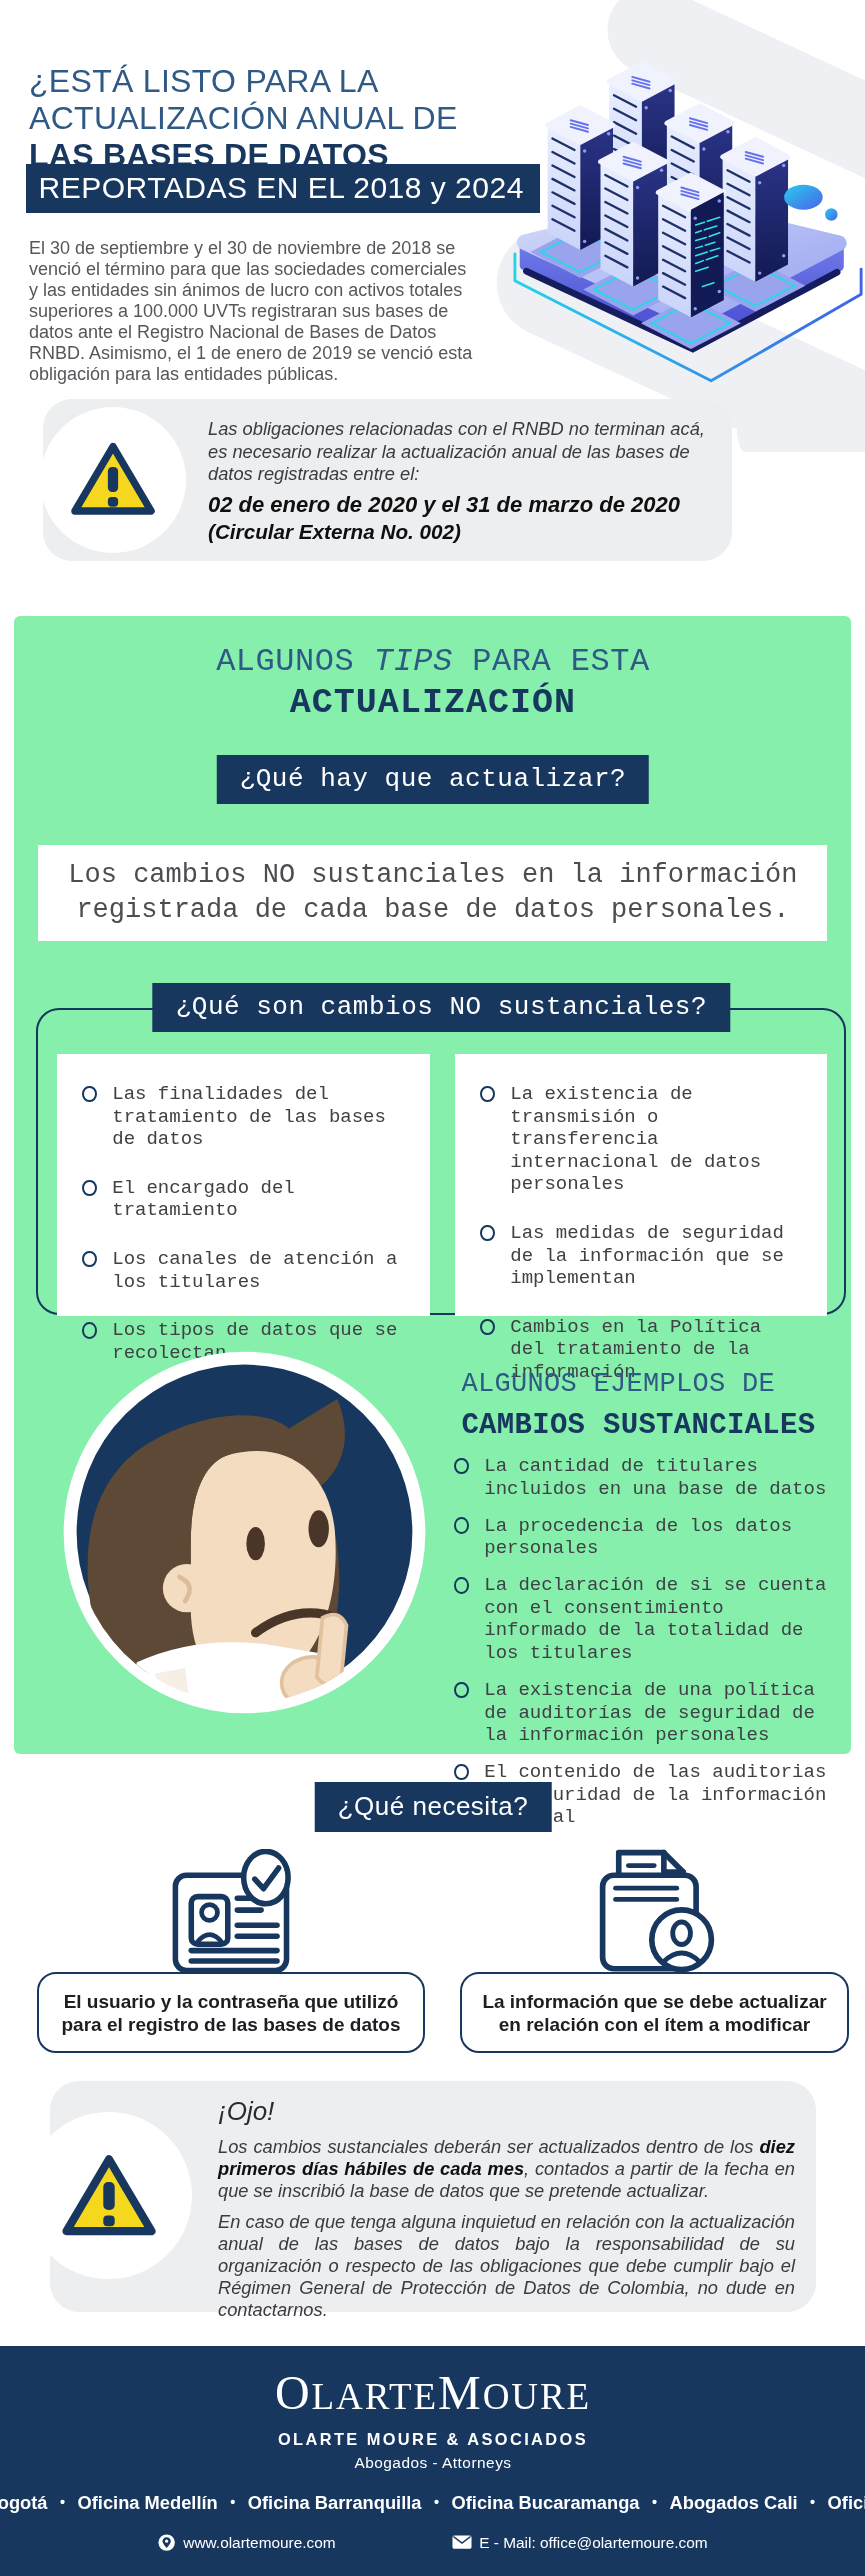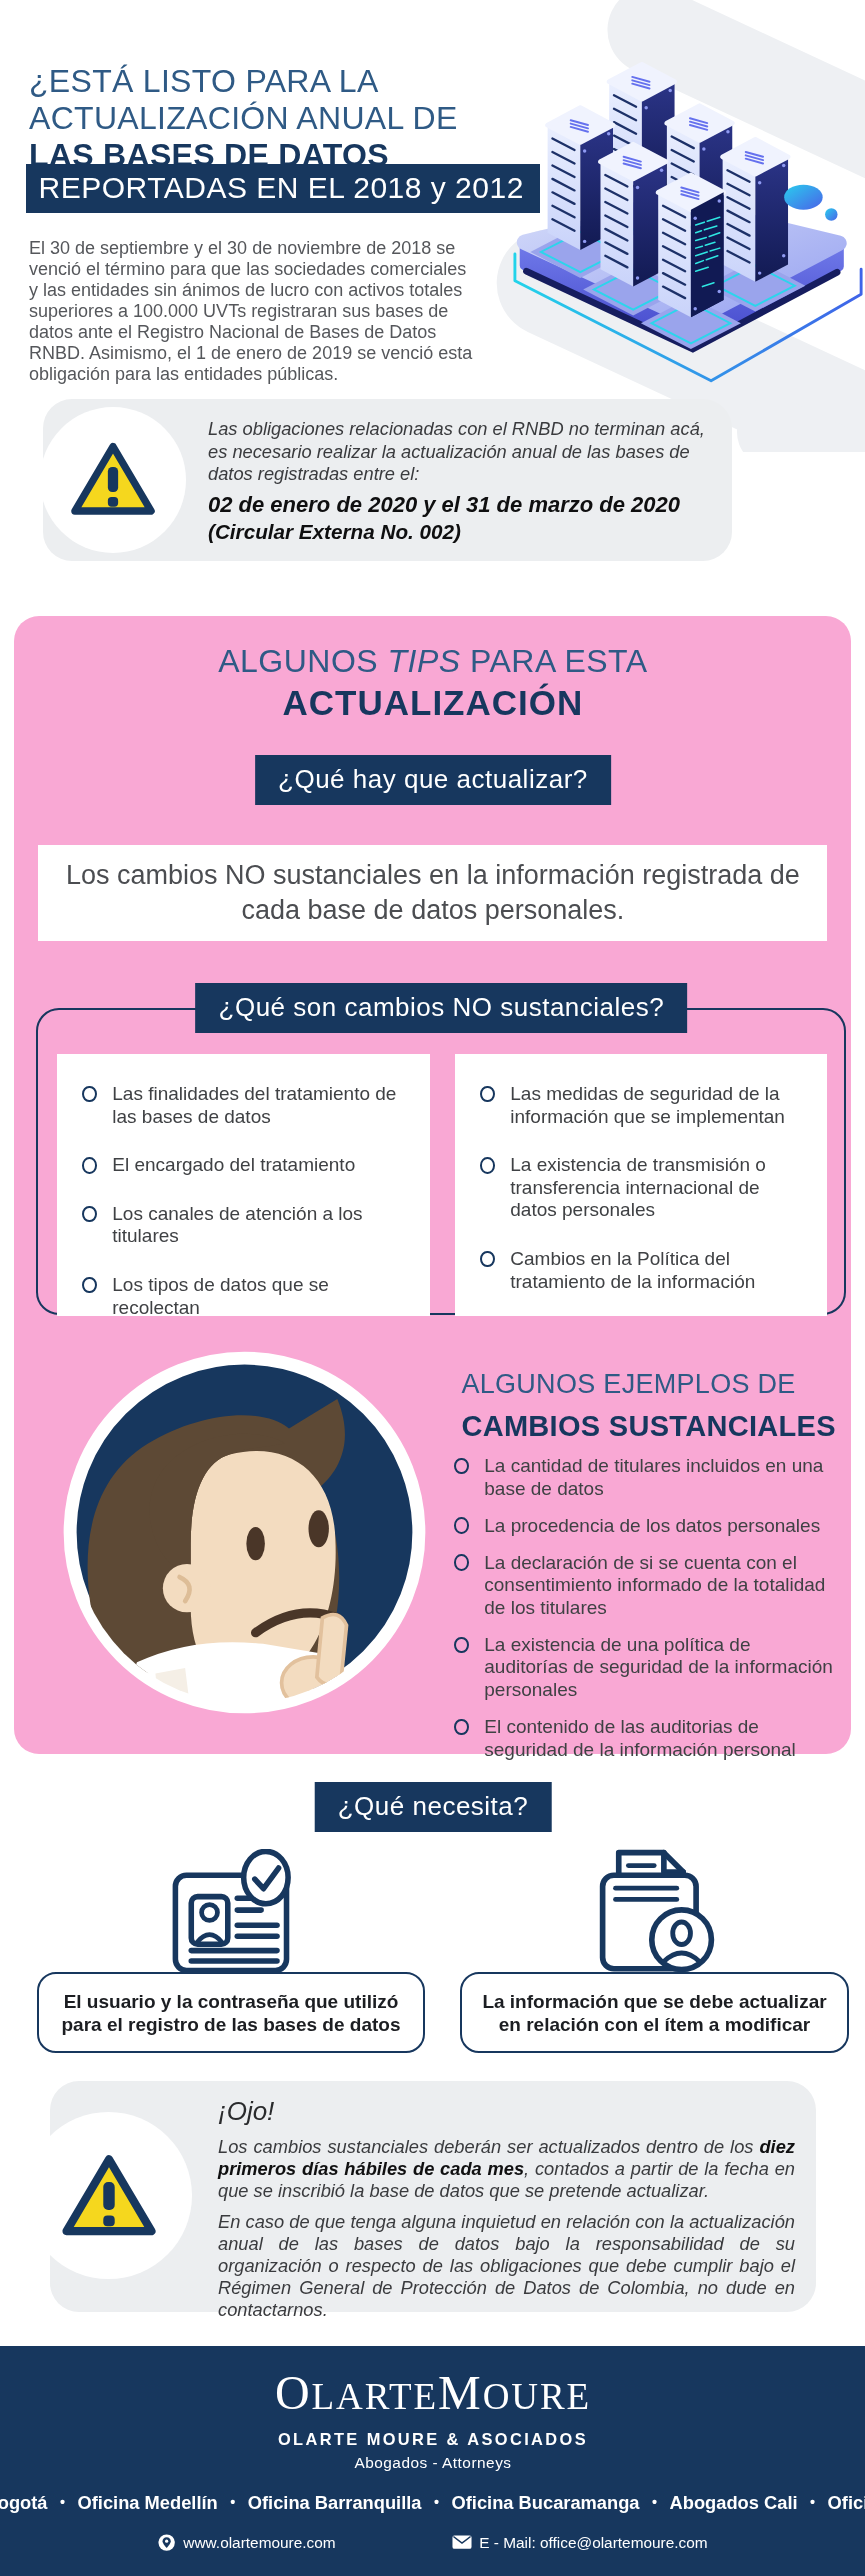--- a/index.html
+++ b/index.html
@@ -21,21 +21,21 @@
   .alert1{left:43px;top:399px;width:689px;height:162px;}
   .alert-circle{position:absolute;background:#fff;border-radius:50%;
                 display:flex;align-items:center;justify-content:center;}
   .alert1 .alert-circle{left:-2.9px;top:7.7px;width:146px;height:146px;}
   .alert1-text{position:absolute;left:165px;top:19px;width:508px;}
   .alert-italic{font-style:italic;font-size:18.3px;line-height:22.6px;color:#3A3B3E;}
   .alert-dates{font-style:italic;font-weight:bold;font-size:22px;color:#0F0F10;margin-top:6.7px;}
   .alert-circular{font-style:italic;font-weight:bold;font-size:20.7px;color:#0F0F10;margin-top:1.9px;}
 
   
-  .tips{left:14.4px;top:616px;width:837px;height:1138px;background:#f9a8d4;border-radius:25px;}
+  .tips{left:14.4px;top:616px;width:837px;height:1138px;background:#86efac;border-radius:6px;font-family:Liberation Mono, monospace;}
   .h2a{top:27px;width:100%;text-align:center;font-size:32px;color:#2F5A85;letter-spacing:0.5px;}
   .h2a .it{font-style:italic;}
   .h2b{top:67px;width:100%;text-align:center;font-size:35px;color:#17375E;font-weight:bold;letter-spacing:1px;}
   .pill{background:#17375E;color:#fff;font-size:26px;letter-spacing:0.5px;
         padding:8.7px 23px 10.6px 23px;white-space:nowrap;}
   .pill-center{left:50%;transform:translateX(-50%);}
   .pill1{top:139px;}
   .answer-card{top:229px;left:24px;width:789px;height:96px;background:#ffffff;
                display:flex;align-items:center;justify-content:center;text-align:center;}
   .answer-card::before{content:"";position:absolute;left:-8.7px;top:-8.7px;width:223px;height:44px;
@@ -97,21 +97,21 @@
 </head>
 <body>
 
 <div id="page">
 
   <div class="abs hero-title">
     <div class="hero-line">¿ESTÁ LISTO PARA LA</div>
     <div class="hero-line">ACTUALIZACIÓN ANUAL DE</div>
     <div class="hero-line bold">LAS BASES DE DATOS PERSONALES?</div>
   </div>
-  <div class="abs hero-banner">REPORTADAS EN EL 2018 y 2012</div>
+  <div class="abs hero-banner">REPORTADAS EN EL 2018 y 2024</div>
   <div class="abs hero-paragraph">El 30 de septiembre y el 30 de noviembre de 2018 se venció el término para que las sociedades comerciales y las entidades sin ánimos de lucro con activos totales superiores a 100.000 UVTs registraran sus bases de datos ante el Registro Nacional de Bases de Datos RNBD. Asimismo, el 1 de enero de 2019 se venció esta obligación para las entidades públicas.</div>
 
   <svg class="abs" style="left:486px;top:0;width:380px;height:452px;" viewBox="0 0 395 470">
     <defs>
       <linearGradient id="platTop" x1="0" y1="0" x2="1" y2="1">
         <stop offset="0" stop-color="#d3daf9"></stop>
           <stop offset="1" stop-color="#96a1f0"></stop>
       </linearGradient>
       <linearGradient id="platFront" x1="0" y1="0" x2="0" y2="1">
         <stop offset="0" stop-color="#717bea"></stop>
@@ -271,25 +271,25 @@
             <li>
             <span class="o-bullet"></span>
             <span class="b-text">Los tipos de datos que se recolectan</span>
           </li>
           </ul>
       </div>
       <div class="q2col q2col2">
         <ul class="blist">
             <li>
             <span class="o-bullet"></span>
+            <span class="b-text">La existencia de transmisión o transferencia internacional de datos personales</span>
+          </li>
+            <li>
+            <span class="o-bullet"></span>
             <span class="b-text">Las medidas de seguridad de la información que se implementan</span>
-          </li>
-            <li>
-            <span class="o-bullet"></span>
-            <span class="b-text">La existencia de transmisión o transferencia internacional de datos personales</span>
           </li>
             <li>
             <span class="o-bullet"></span>
             <span class="b-text">Cambios en la Política del tratamiento de la información</span>
           </li>
           </ul>
       </div>
     </div>
 
     <svg class="abs avatar-svg" viewBox="0 0 200 200">

